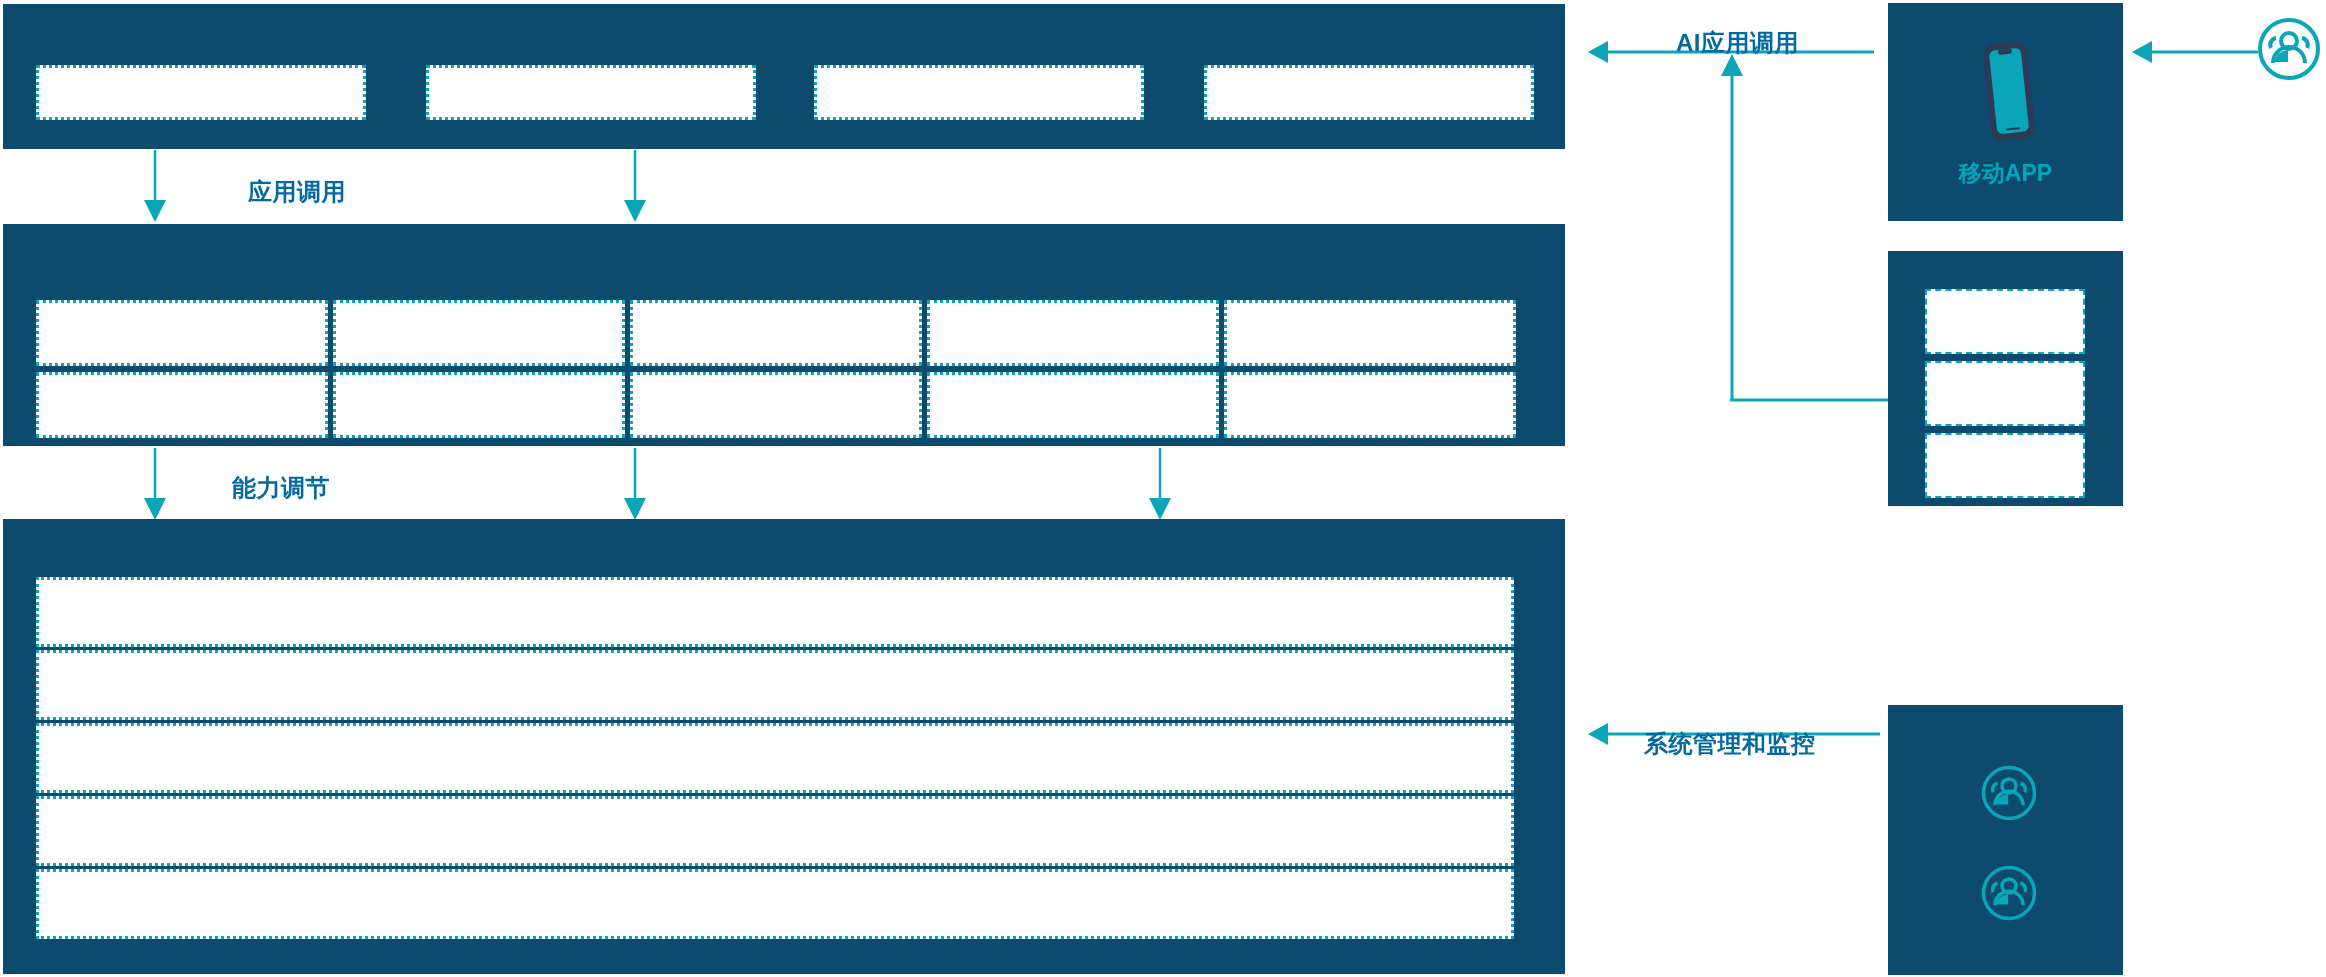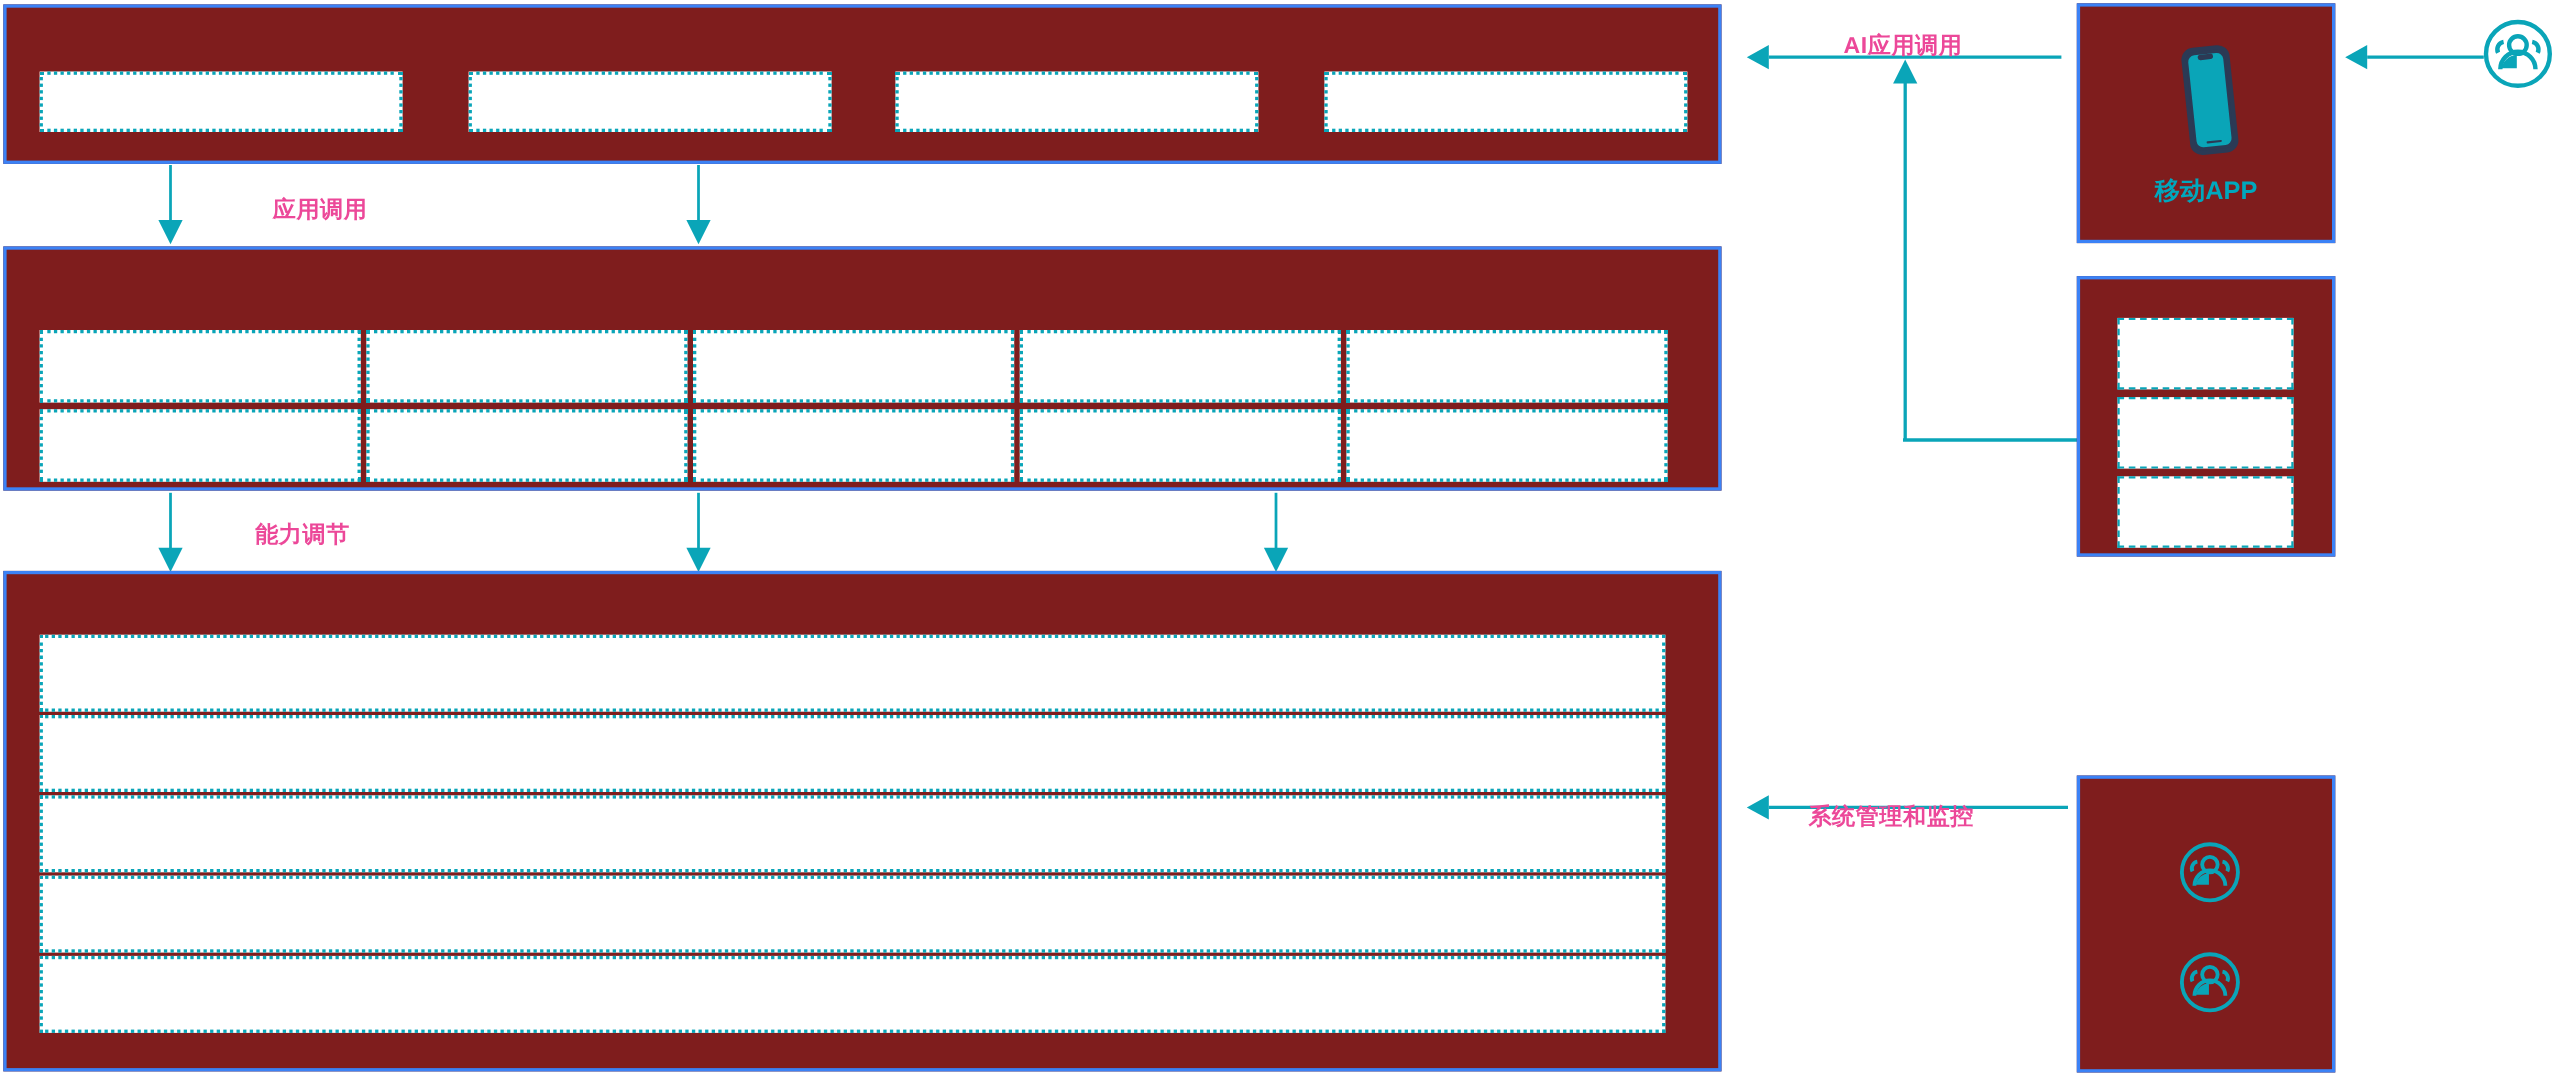--- a/index.html
+++ b/index.html
@@ -13,38 +13,38 @@
   #stage {
     position: relative;
     width: 2326px;
     height: 977px;
     background: #ffffff;
   }
 
   
   .panel {
     position: absolute;
-    border: 3px solid #3b82f6;
-    background: #7f1d1d;
+    border: 3px solid #0c4a6e;
+    background: #0c4a6e;
   }
 
   
   .dbox {
     position: absolute;
     border: 2px dashed #0aa5b8;
     background: #ffffff;
   }
   .dbox.dotted { border-style: dotted; border-width: 3px; }
   .dbox.fine   { border-style: dashed; border-width: 2px; }
 
   
   .flow-label {
     position: absolute;
-    color: #ec4899;
-    font-size: 21px;
+    color: #0369a1;
+    font-size: 24px;
     font-weight: bold;
     white-space: nowrap;
     letter-spacing: .5px;
   }
 
   
   .arrow-svg { position: absolute; overflow: visible; }
 
   
   .node-caption {

